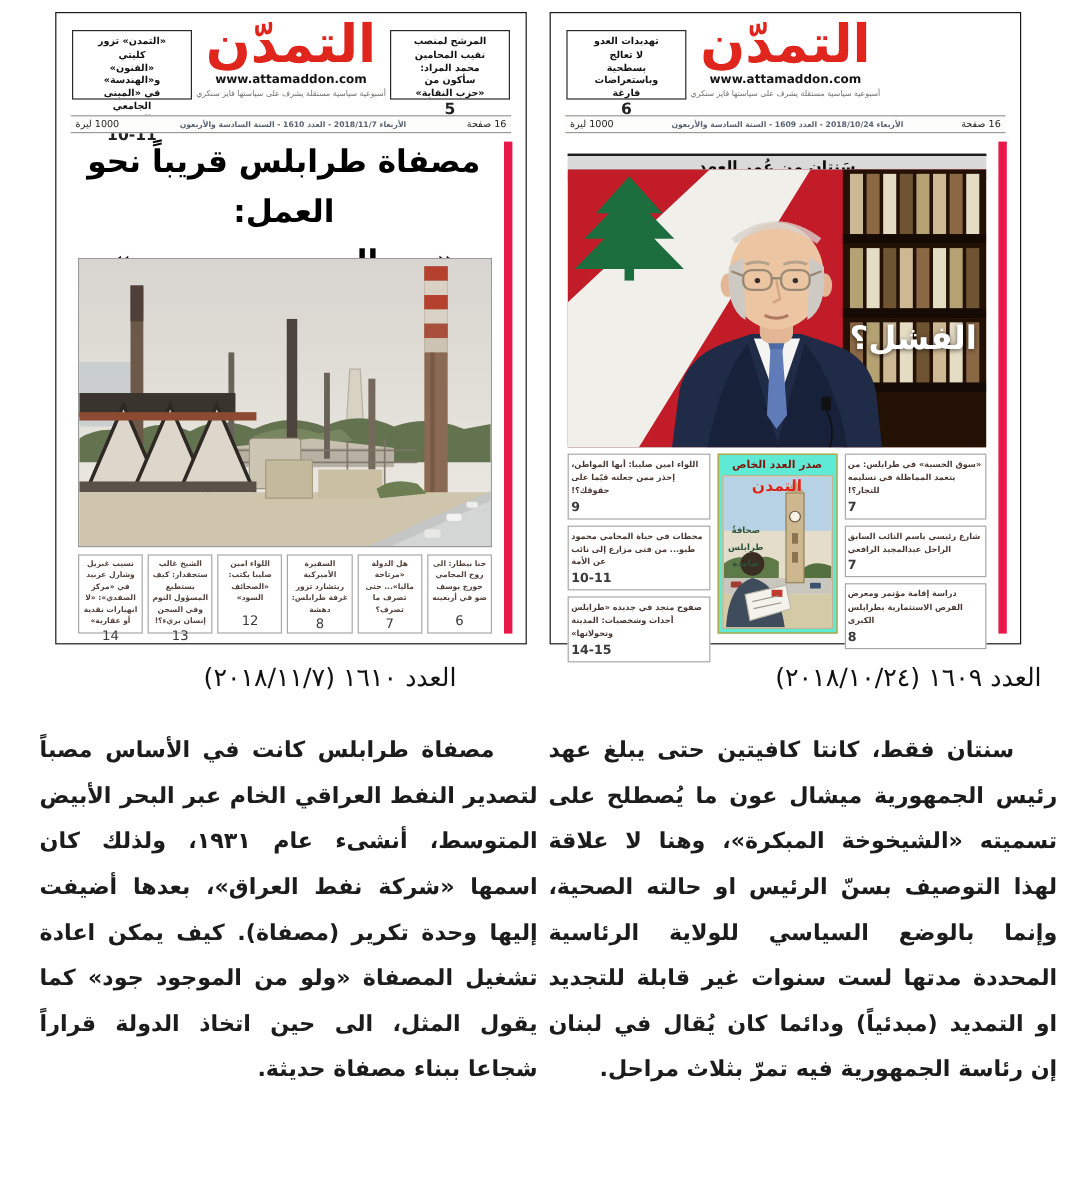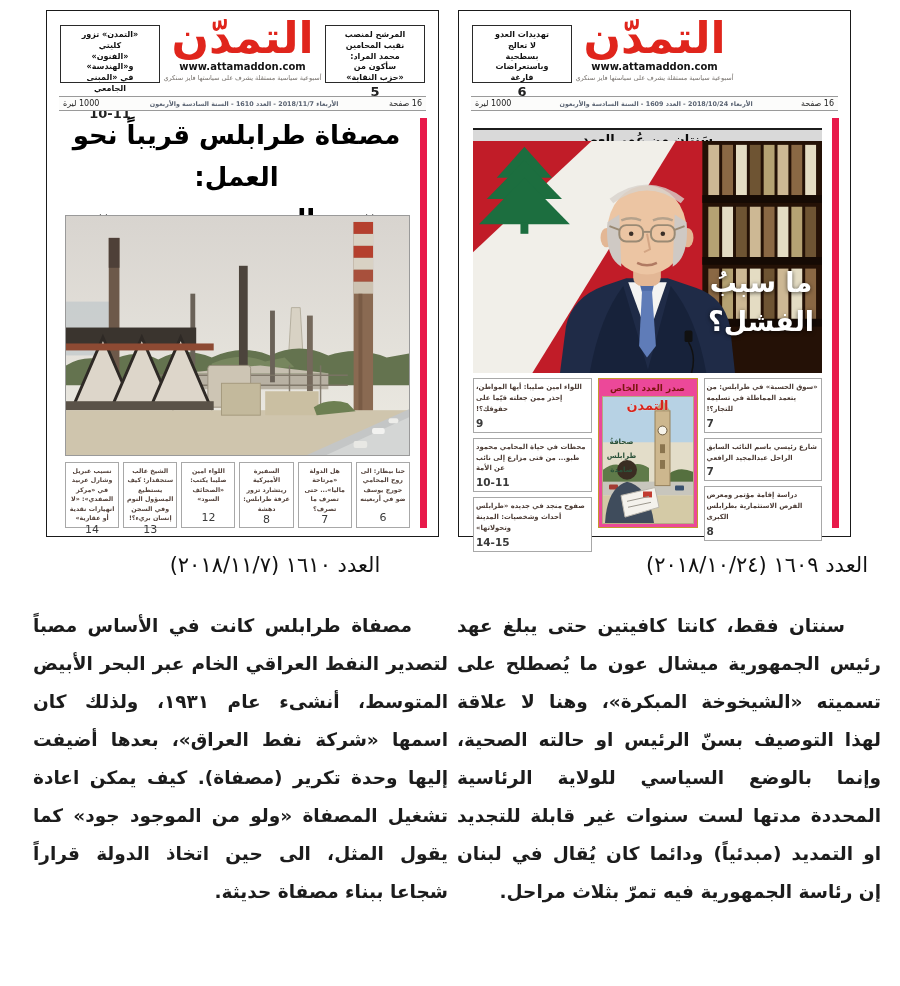--- a/index.html
+++ b/index.html
@@ -50,21 +50,21 @@
   .photoR svg{display:block;width:100%;height:100%;}
   .photo-head{position:absolute;right:2px;top:122px;width:118px;text-align:center;color:#ffffff;font-weight:bold;
               font-size:27px;line-height:1.45;text-shadow:0 1px 4px rgba(0,0,0,.65);}
 
   .grid{position:absolute;left:14px;right:28px;top:367px;height:150px;display:flex;gap:6px;}
   .gcol{flex:1;display:flex;flex-direction:column;gap:5px;}
   .gbox{flex:1;border:1px solid #a8a8a8;background:#fff;text-align:left;padding:3px 2px;box-sizing:border-box;
         display:flex;flex-direction:column;justify-content:center;gap:2px;}
   .gbox-t{font-size:6.8px;font-weight:bold;color:#4a3a33;line-height:1.6;}
   .gbox-p{font-size:10.5px;font-weight:bold;color:#3a3a3a;}
-  .special{width:100px;flex:none;background:#ec4899;border:1px solid #c49a2c;box-sizing:border-box;padding:3px;display:flex;flex-direction:column;}
+  .special{width:100px;flex:none;background:#5eead4;border:1px solid #c49a2c;box-sizing:border-box;padding:3px;display:flex;flex-direction:column;}
   .special-h{font-size:9px;font-weight:bold;color:#7c160f;text-align:center;margin:1px 0 3px;}
   .cover{flex:1;position:relative;background:#e6dfcc;border:1px solid #b7ab83;overflow:hidden;}
   .cover svg{position:absolute;inset:0;width:100%;height:100%;}
   .cover-logo{position:absolute;top:1px;left:0;right:0;text-align:center;color:#d6251d;font-weight:bold;font-size:13px;text-shadow:0 0 1px #fff;}
   .cover-lines{position:absolute;left:3px;top:38px;width:32px;text-align:center;font-size:7.2px;font-weight:bold;color:#2c523a;line-height:1.95;white-space:pre-line;}
 
   
   .caption{position:absolute;top:553px;font-size:21px;color:#111;}
   .captionL{left:120px;width:310px;text-align:center;}
   .captionR{left:458px;width:410px;text-align:right;}
@@ -267,21 +267,20 @@
         <circle cx="160" cy="96" r="2.3" fill="#3a2f28"></circle>
         <circle cx="192" cy="96" r="2.3" fill="#3a2f28"></circle>
         <path d="M150,82 q10,-4 20,0" stroke="#b5a28c" stroke-width="2.5" fill="none"></path>
         <path d="M182,82 q10,-4 20,0" stroke="#b5a28c" stroke-width="2.5" fill="none"></path>
         <path d="M176,96 l3,16 -6,3" stroke="#d3a584" stroke-width="2" fill="none"></path>
         <path d="M166,126 q10,5 20,0" stroke="#b07a62" stroke-width="2.5" fill="none"></path>
         <rect x="214" y="196" width="8" height="12" rx="2" fill="#111111"></rect>
         <path d="M218,208 q8,14 3,32" stroke="#111111" stroke-width="1.5" fill="none"></path>
       </svg>
       <div class="photo-head" dir="rtl">
-        <div>ما سببُ</div>
         <div>الفشل؟</div>
       </div>
     </div>
     <div class="grid" dir="rtl">
       <div class="gcol">
         <div class="gbox">
           <div class="gbox-t">«سوق الحسبة» في طرابلس: من يتعمد المماطلة في تسليمه للتجار؟!</div>
           <div class="gbox-p">7</div>
         </div>
         <div class="gbox">

